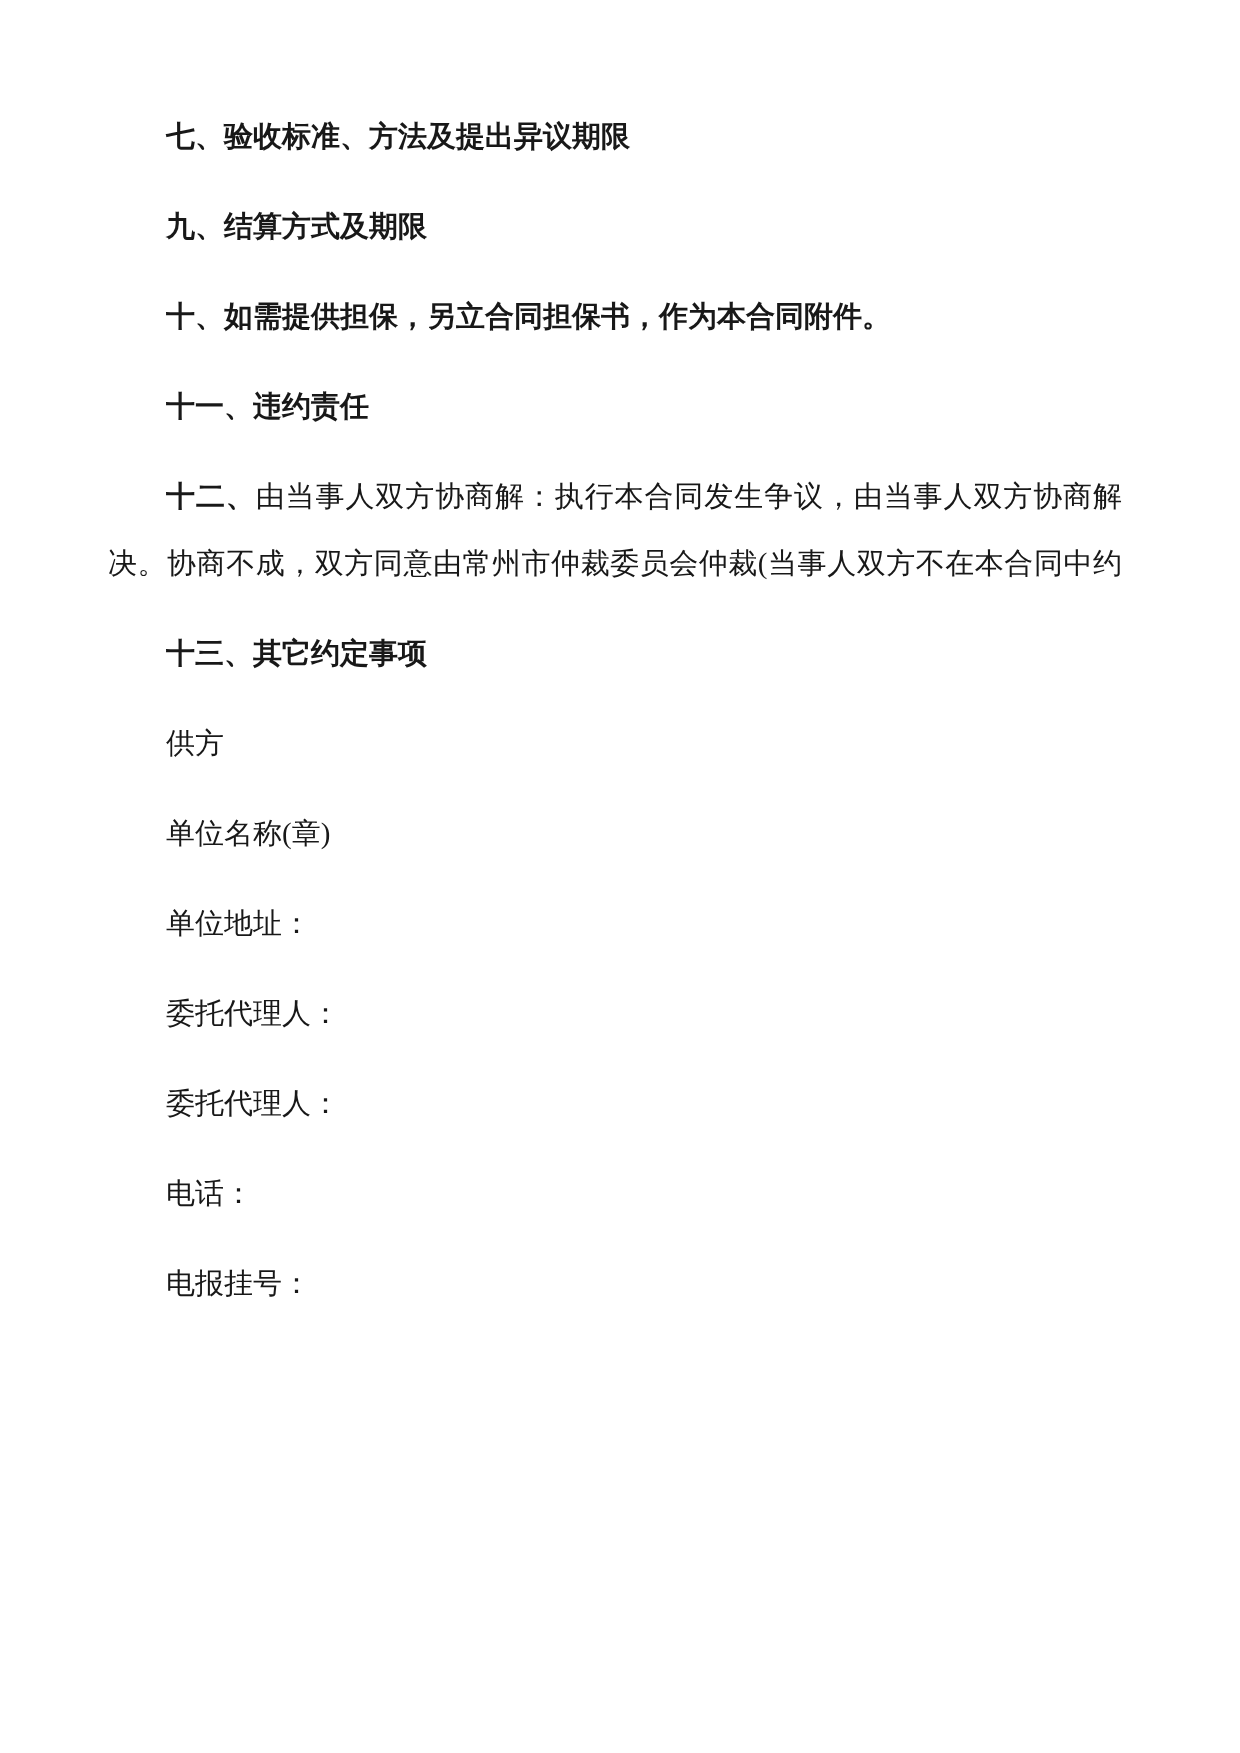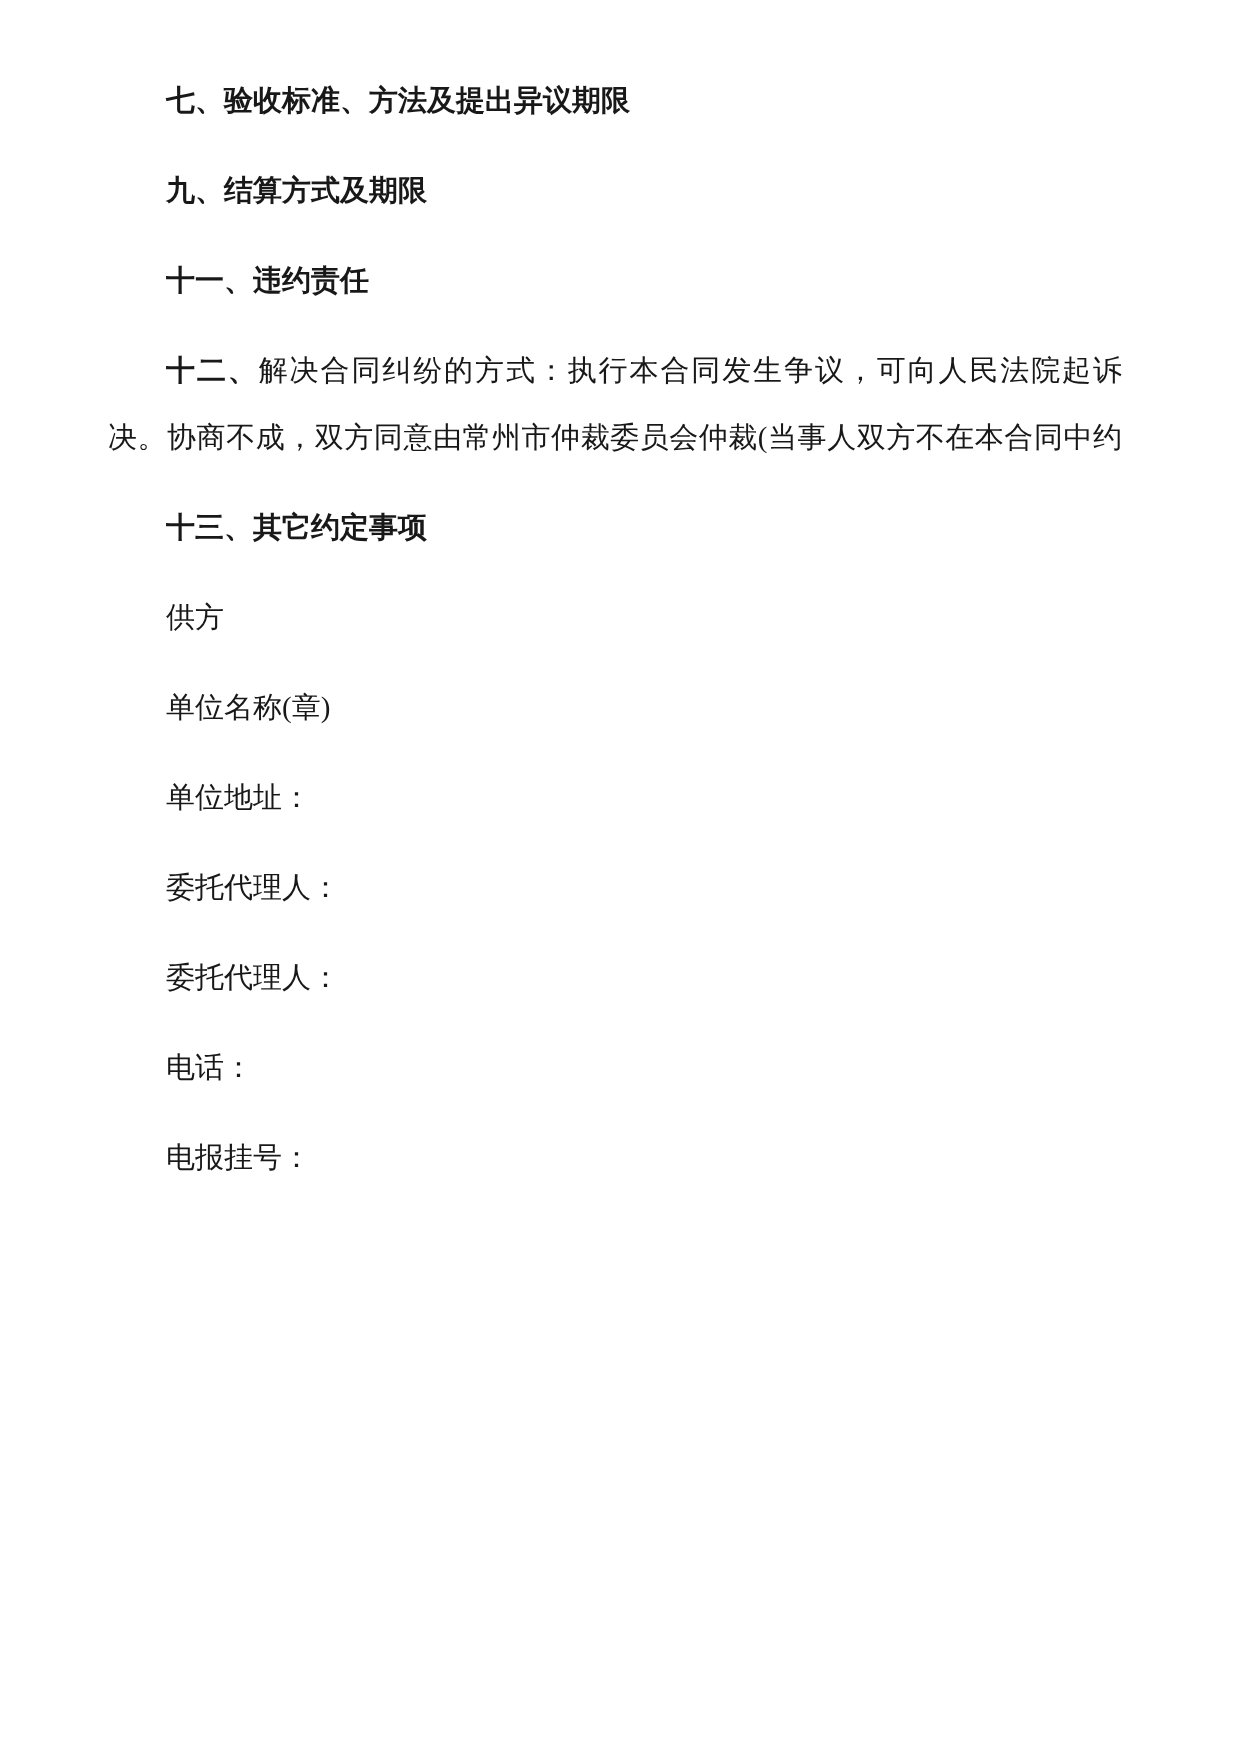--- a/index.html
+++ b/index.html
@@ -9,21 +9,21 @@
     height: 1753px;
     background: #ffffff;
     color: #181818;
     font-family: "Liberation Serif", "DejaVu Serif", serif;
     overflow: hidden;
   }
   .doc {
     box-sizing: border-box;
     width: 1240px;
     height: 1753px;
-    padding: 67px 118px 40px 108px;
+    padding: 103px 118px 40px 108px;
   }
   .para {
     font-size: 29px;
     line-height: 67px;
     margin: 0 0 23px 0;
     font-weight: normal;
     white-space: normal;
   }
   .heading {
     font-weight: bold;
@@ -39,23 +39,24 @@
     text-align-last: justify; 
   }
   .bold { font-weight: bold; }
 </style>
 </head>
 <body>
 
 <main class="doc">
     <p class="para heading">七、验收标准、方法及提出异议期限</p>
     <p class="para heading">九、结算方式及期限</p>
+    <p class="para heading">十、如需提供担保，另立合同担保书，作为本合同附件。</p>
     <p class="para heading">十一、违约责任</p>
     <p class="para multiline">
-      <span class="line fill indent"><span class="bold">十二、</span><span>解决合同纠纷的方式：执行本合同发生争议，可向人民法院起诉</span></span>
+      <span class="line fill indent"><span class="bold">十二、</span><span>由当事人双方协商解：执行本合同发生争议，由当事人双方协商解</span></span>
       <span class="line fill">决。协商不成，双方同意由常州市仲裁委员会仲裁(当事人双方不在本合同中约</span>
     </p>
     <p class="para heading">十三、其它约定事项</p>
     <p class="para body">供方</p>
     <p class="para body">单位名称(章)</p>
     <p class="para body">单位地址：</p>
     <p class="para body">委托代理人：</p>
     <p class="para body">委托代理人：</p>
     <p class="para body">电话：</p>
     <p class="para body">电报挂号：</p>

